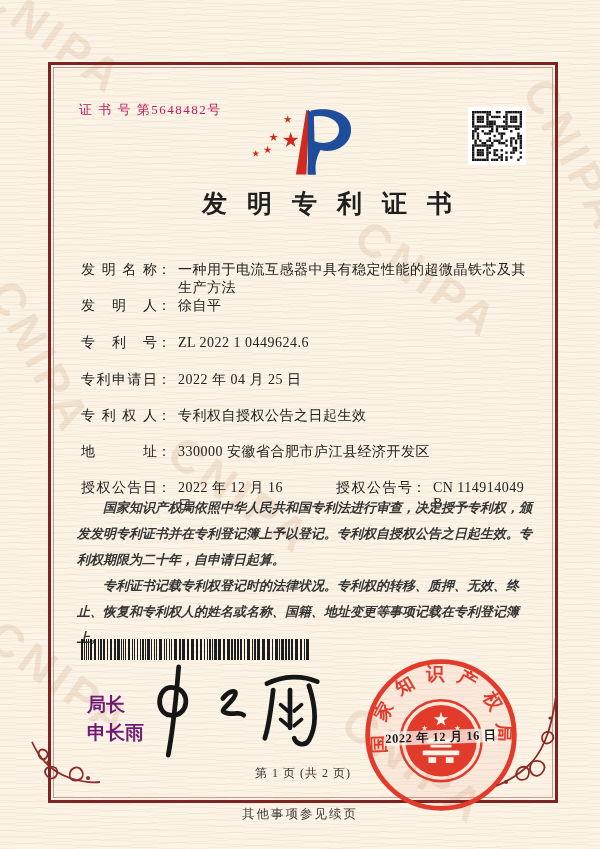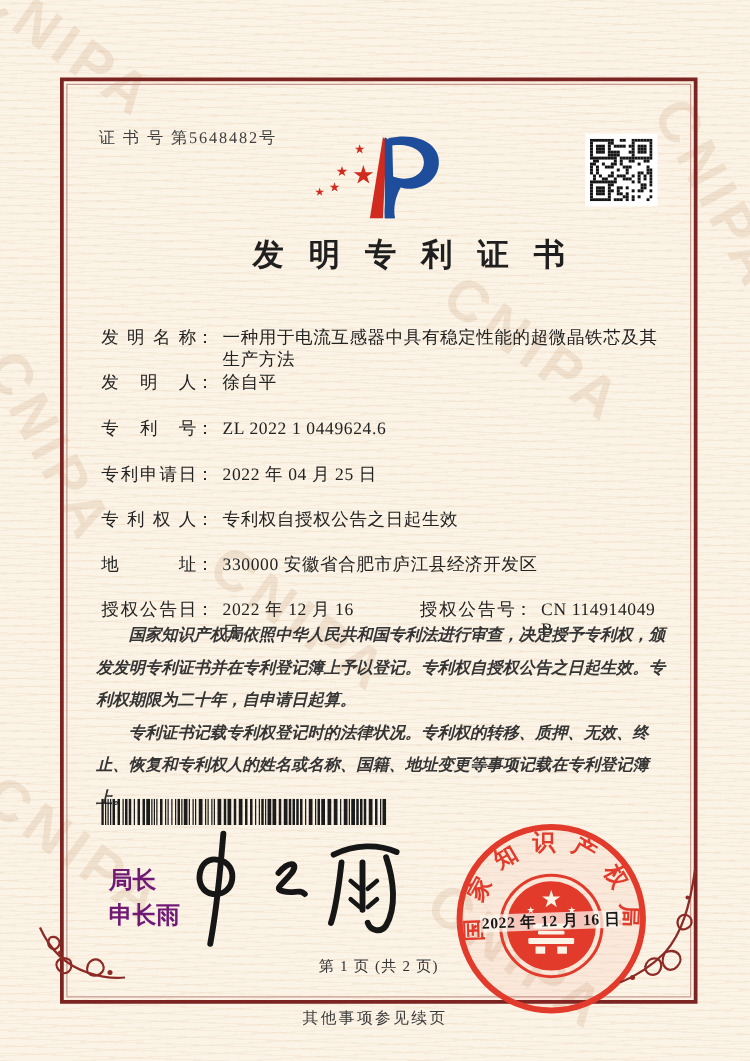--- a/index.html
+++ b/index.html
@@ -17,21 +17,21 @@
   .w3{left:345px;top:252px;}
   .w4{left:158px;top:468px;}
   .w5{left:-42px;top:330px;transform:rotate(62deg);}
   .w6{left:-22px;top:652px;}
   .w7{left:332px;top:738px;}
 
   .frame{position:absolute;left:48px;top:62px;width:504px;height:735px;
     border:3px solid #7b2422;z-index:2;}
   .frame-inner{position:absolute;inset:2px;border:1px solid #c99a92;pointer-events:none;}
 
-  .cert-number{position:absolute;left:28px;top:36px;font-size:13px;letter-spacing:1.5px;color:#404040;}
+  .cert-number{position:absolute;left:28px;top:36px;font-size:13px;letter-spacing:1.5px;color:#be185d;}
 
   .logo{position:absolute;left:50%;top:40px;transform:translateX(-50%);}
   .qr{position:absolute;left:417px;top:42px;width:58px;height:58px;background:#fff;
     display:flex;align-items:center;justify-content:center;}
 
   .title{position:absolute;left:0;top:122px;width:100%;text-align:center;
     font-size:25px;font-weight:bold;color:#1f1f1f;letter-spacing:20px;text-indent:20px;white-space:nowrap;padding-left:24px;}
 
   .frow{position:absolute;left:30px;right:26px;display:flex;align-items:baseline;
     font-size:14px;color:#222;}

